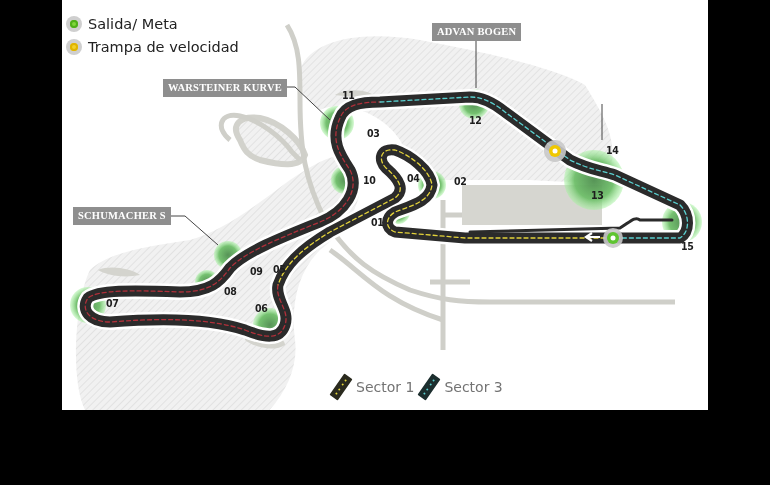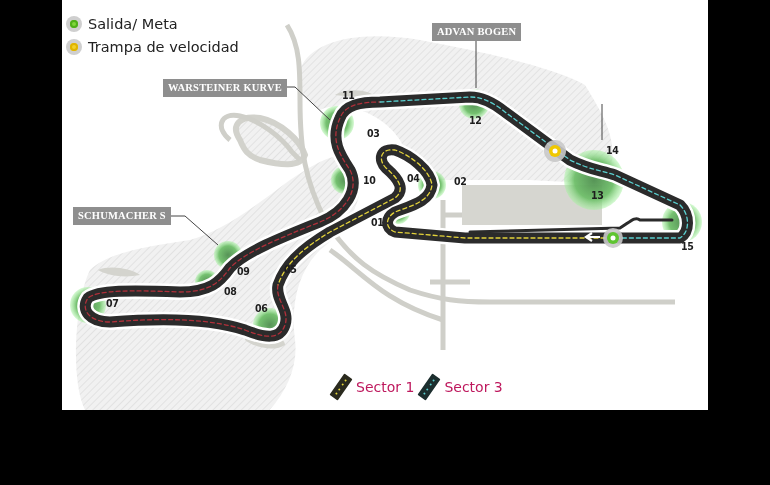--- a/index.html
+++ b/index.html
@@ -7,21 +7,21 @@
   #canvas{position:absolute;left:62px;top:0;width:646px;height:410px;background:#fff;overflow:hidden;}
   #map-svg{position:absolute;left:-62px;top:0;width:770px;height:485px;}
   .legend-top{position:absolute;left:66px;top:12px;font-size:14.5px;color:#222;}
   .legend-row{display:flex;align-items:center;height:23px;}
   .dot{width:16px;height:16px;border-radius:50%;background:#cfcfcf;display:flex;align-items:center;justify-content:center;margin-right:6px;}
   .dot i{width:8px;height:8px;border-radius:50%;display:block;}
   .dot.start i{background:#7fd63a;box-shadow:inset 0 0 0 2px #4fae1a;}
   .dot.trap i{background:#f2d12a;box-shadow:inset 0 0 0 2px #e0b400;}
   .callout{position:absolute;background:#8e8e8e;color:#fff;font-family:Liberation Serif, serif;font-weight:bold;font-size:10.5px;letter-spacing:0.2px;padding:2px 5px;white-space:nowrap;line-height:14px;}
   .turn{position:absolute;font-family:"DejaVu Sans Condensed","DejaVu Sans",sans-serif;font-size:10.5px;font-weight:bold;color:#1d1d1d;letter-spacing:-0.3px;}
-  .sector-legend{position:absolute;left:334px;top:374px;display:flex;align-items:center;font-size:14px;color:#be185d;}
+  .sector-legend{position:absolute;left:334px;top:374px;display:flex;align-items:center;font-size:14px;color:#737373;}
   .sector-item{display:flex;align-items:center;margin-right:10px;}
   .chip{width:10px;height:26px;border-radius:1px;transform:rotate(35deg);margin-right:10px;display:flex;flex-direction:column;align-items:center;justify-content:space-evenly;padding:1px 0;box-sizing:border-box;}
   .chip b{width:2px;height:2px;border-radius:50%;display:block;}
 </style>
 </head>
 <body>
 
 <div id="canvas">
   <svg id="map-svg" viewBox="0 0 770 485">
     <defs>
@@ -118,25 +118,25 @@
   </div>
 
   <div class="callout" style="left:101px;top:79px;">WARSTEINER KURVE</div>
   <div class="callout" style="left:370px;top:23px;">ADVAN BOGEN</div>
   <div class="callout" style="left:11px;top:207px;">SCHUMACHER S</div>
 
   <span class="turn" style="left:309px;top:216px;">01</span>
   <span class="turn" style="left:392px;top:175px;">02</span>
   <span class="turn" style="left:305px;top:127px;">03</span>
   <span class="turn" style="left:345px;top:172px;">04</span>
-  <span class="turn" style="left:189px;top:263px;padding-left:33px;">05</span>
+  <span class="turn" style="left:178px;top:263px;padding-left:33px;">05</span>
   <span class="turn" style="left:193px;top:302px;">06</span>
   <span class="turn" style="left:44px;top:297px;">07</span>
   <span class="turn" style="left:162px;top:285px;">08</span>
-  <span class="turn" style="left:175px;top:265px;">09</span>
+  <span class="turn" style="left:188px;top:265px;">09</span>
   <span class="turn" style="left:301px;top:174px;">10</span>
   <span class="turn" style="left:264px;top:89px;margin-left:16px;">11</span>
   <span class="turn" style="left:407px;top:114px;">12</span>
   <span class="turn" style="left:529px;top:189px;">13</span>
   <span class="turn" style="left:544px;top:144px;">14</span>
   <span class="turn" style="left:619px;top:240px;">15</span>
 
   <div class="sector-legend" style="left:274px;">
     <div class="sector-item">
       <span class="chip" style="background:#2a2a1e;">

